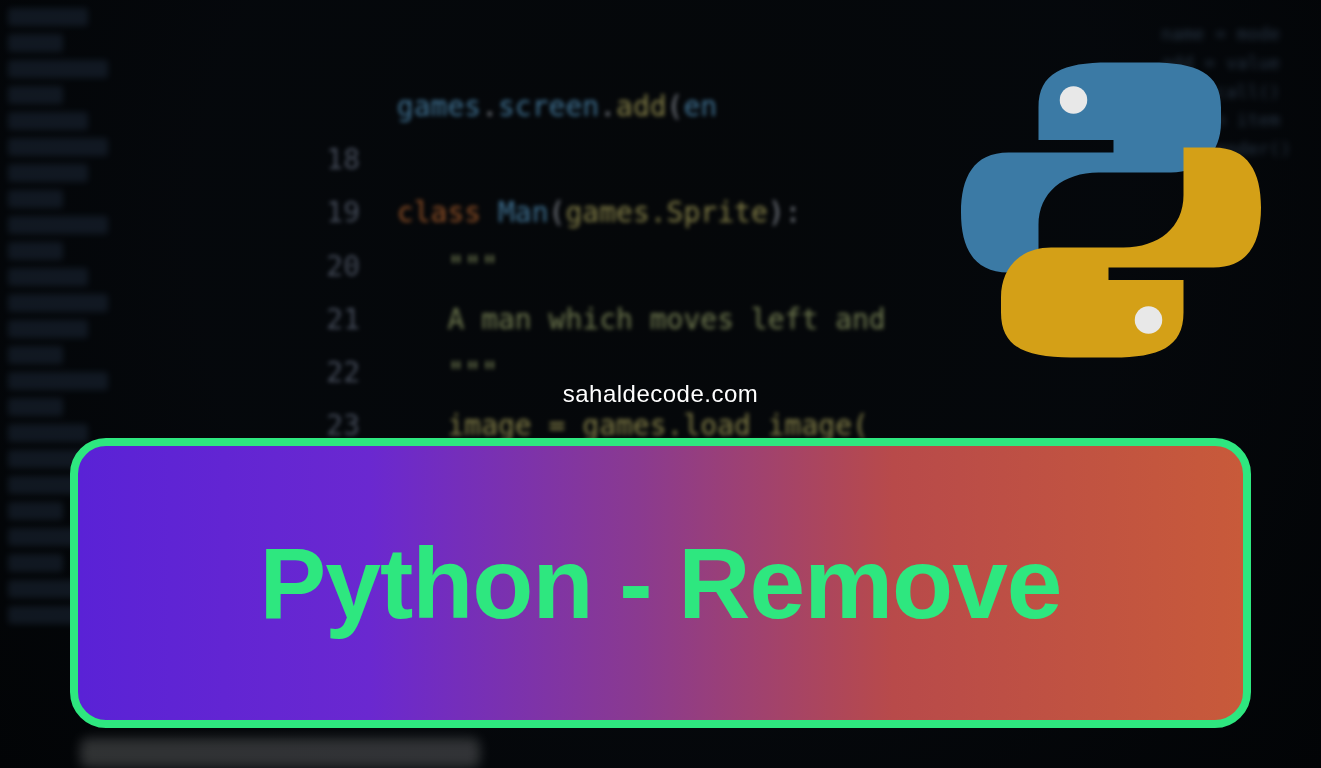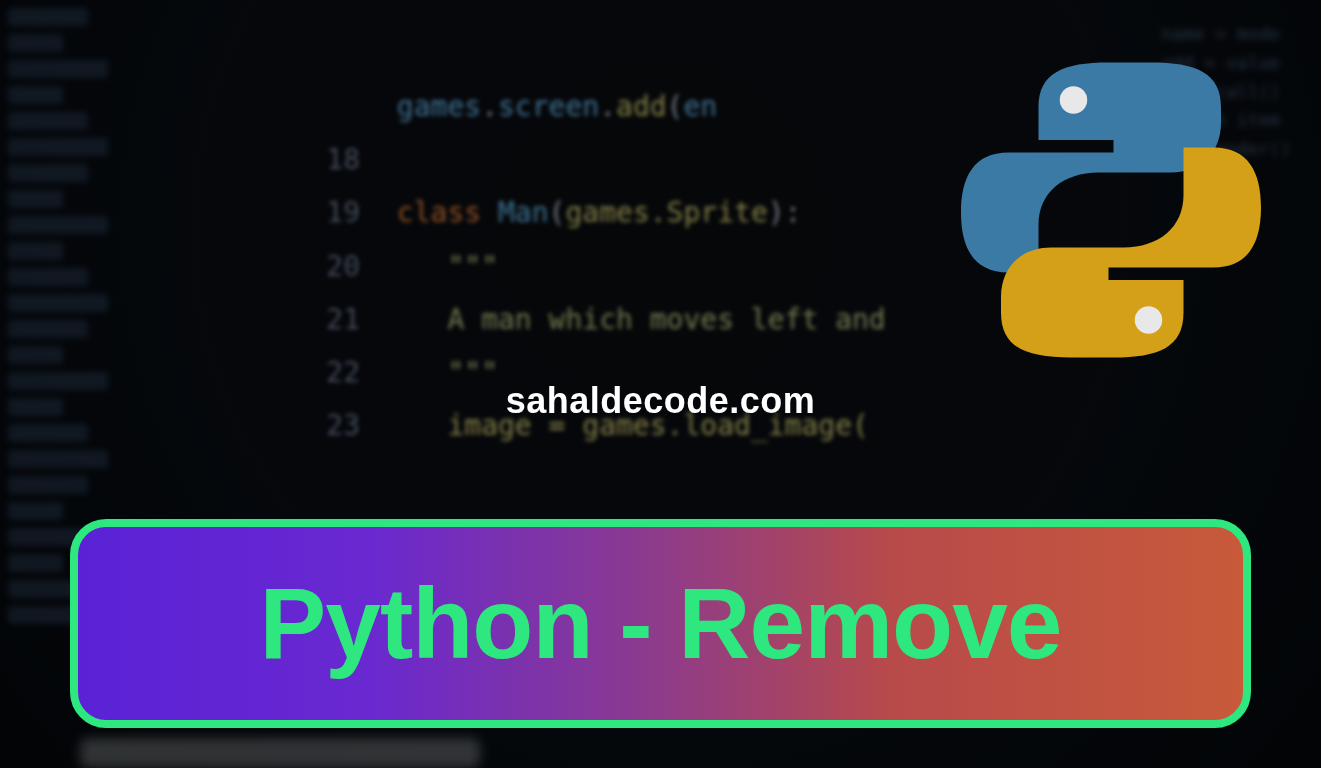--- a/index.html
+++ b/index.html
@@ -78,33 +78,33 @@
     height: 320px;
   }
 
   
   .watermark {
     position: absolute;
     left: 50%;
     top: 380px;
     transform: translateX(-50%);
     color: #ffffff;
-    font-weight: 700;
-    font-size: 36px;
+    font-weight: 400;
+    font-size: 24px;
     letter-spacing: 0.5px;
     font-family: Arial, sans-serif;
   }
 
   
   .banner {
     position: absolute;
     left: 70px;
     right: 70px;
     bottom: 40px;
-    height: 209px;
+    height: 290px;
     border: 8px solid #2ee77f;
     border-radius: 36px;
     background: linear-gradient(90deg, #5a22d6 0%, #6a28d0 25%, #8a3a90 48%, #b84a4a 70%, #c85a3a 100%);
     display: flex;
     align-items: center;
     justify-content: center;
     padding: 10px 30px;
   }
   .banner-text {
     color: #2ee77f;

